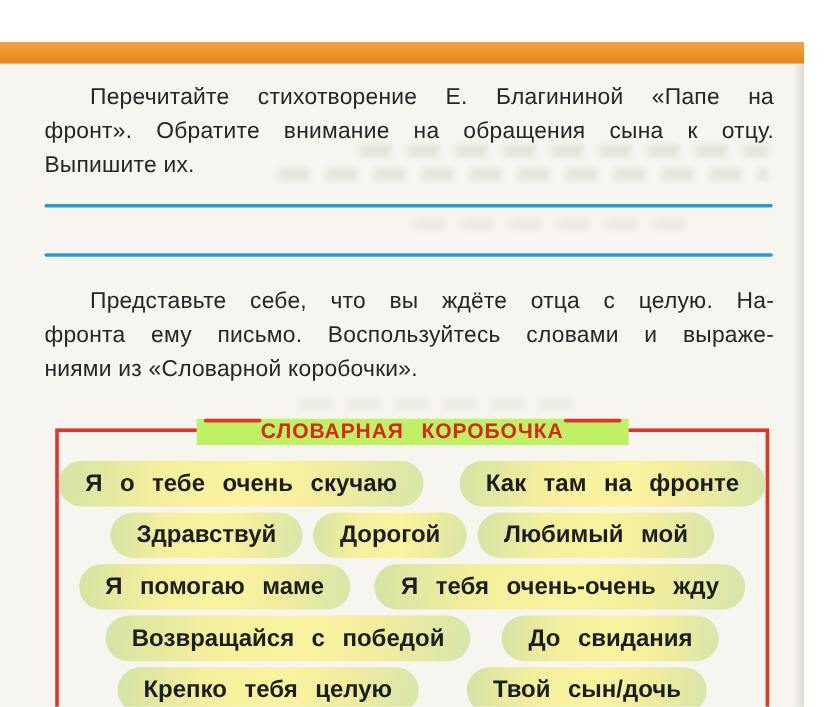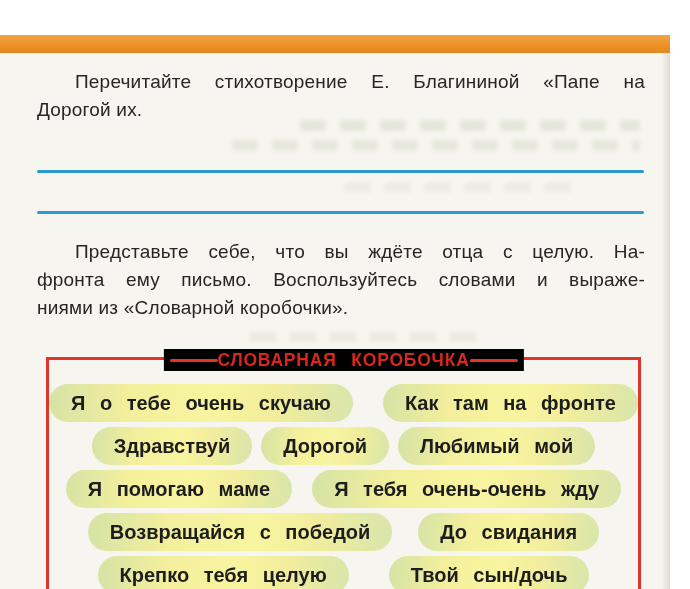--- a/index.html
+++ b/index.html
@@ -45,22 +45,22 @@
   }
   .answer-line.l1{top:135px;}
   .answer-line.l2{top:176px;}
   
   .word-box{
     position:absolute;left:46px;top:322px;width:595px;height:254px;
     border:3px solid #e1352a;box-sizing:border-box;
   }
   .legend{
     position:absolute;top:-11px;left:50%;transform:translateX(-50%);
-    display:flex;align-items:center;
-    background:#000000;padding:0 6px;height:22px;white-space:nowrap;
+    display:flex;
+    background:#bef264;padding:0 6px;height:22px;white-space:nowrap;
   }
   .legend-text{
     color:#d7281b;font-weight:bold;font-size:17.5px;
     letter-spacing:0.8px;word-spacing:9px;
   }
   .dash{width:48px;height:3px;background:#e1352a;border-radius:2px;}
   .pill-rows{
     position:absolute;left:0;right:0;top:0;bottom:0;
     padding-top:24px;display:flex;flex-direction:column;
     align-items:center;gap:5px;
@@ -94,21 +94,22 @@
 
   <div class="top-bar"></div>
 
   <div class="smudge s1"></div>
   <div class="smudge s2"></div>
   <div class="smudge s3"></div>
   <div class="smudge s4"></div>
 
   <section class="task task-1">
     <div class="task-line first">Перечитайте стихотворение Е. Благининой «Папе на</div>
-    <div class="task-line last">Дорогой их.</div>
+    <div class="task-line">фронт». Обратите внимание на обращения сына к отцу.</div>
+    <div class="task-line last">Выпишите их.</div>
   </section>
 
   <div class="answer-line l1"></div>
   <div class="answer-line l2"></div>
 
   <section class="task task-2">
     <div class="task-line first">Представьте себе, что вы ждёте отца с целую. На-</div>
     <div class="task-line">фронта ему письмо. Воспользуйтесь словами и выраже-</div>
     <div class="task-line last">ниями из «Словарной коробочки».</div>
   </section>

